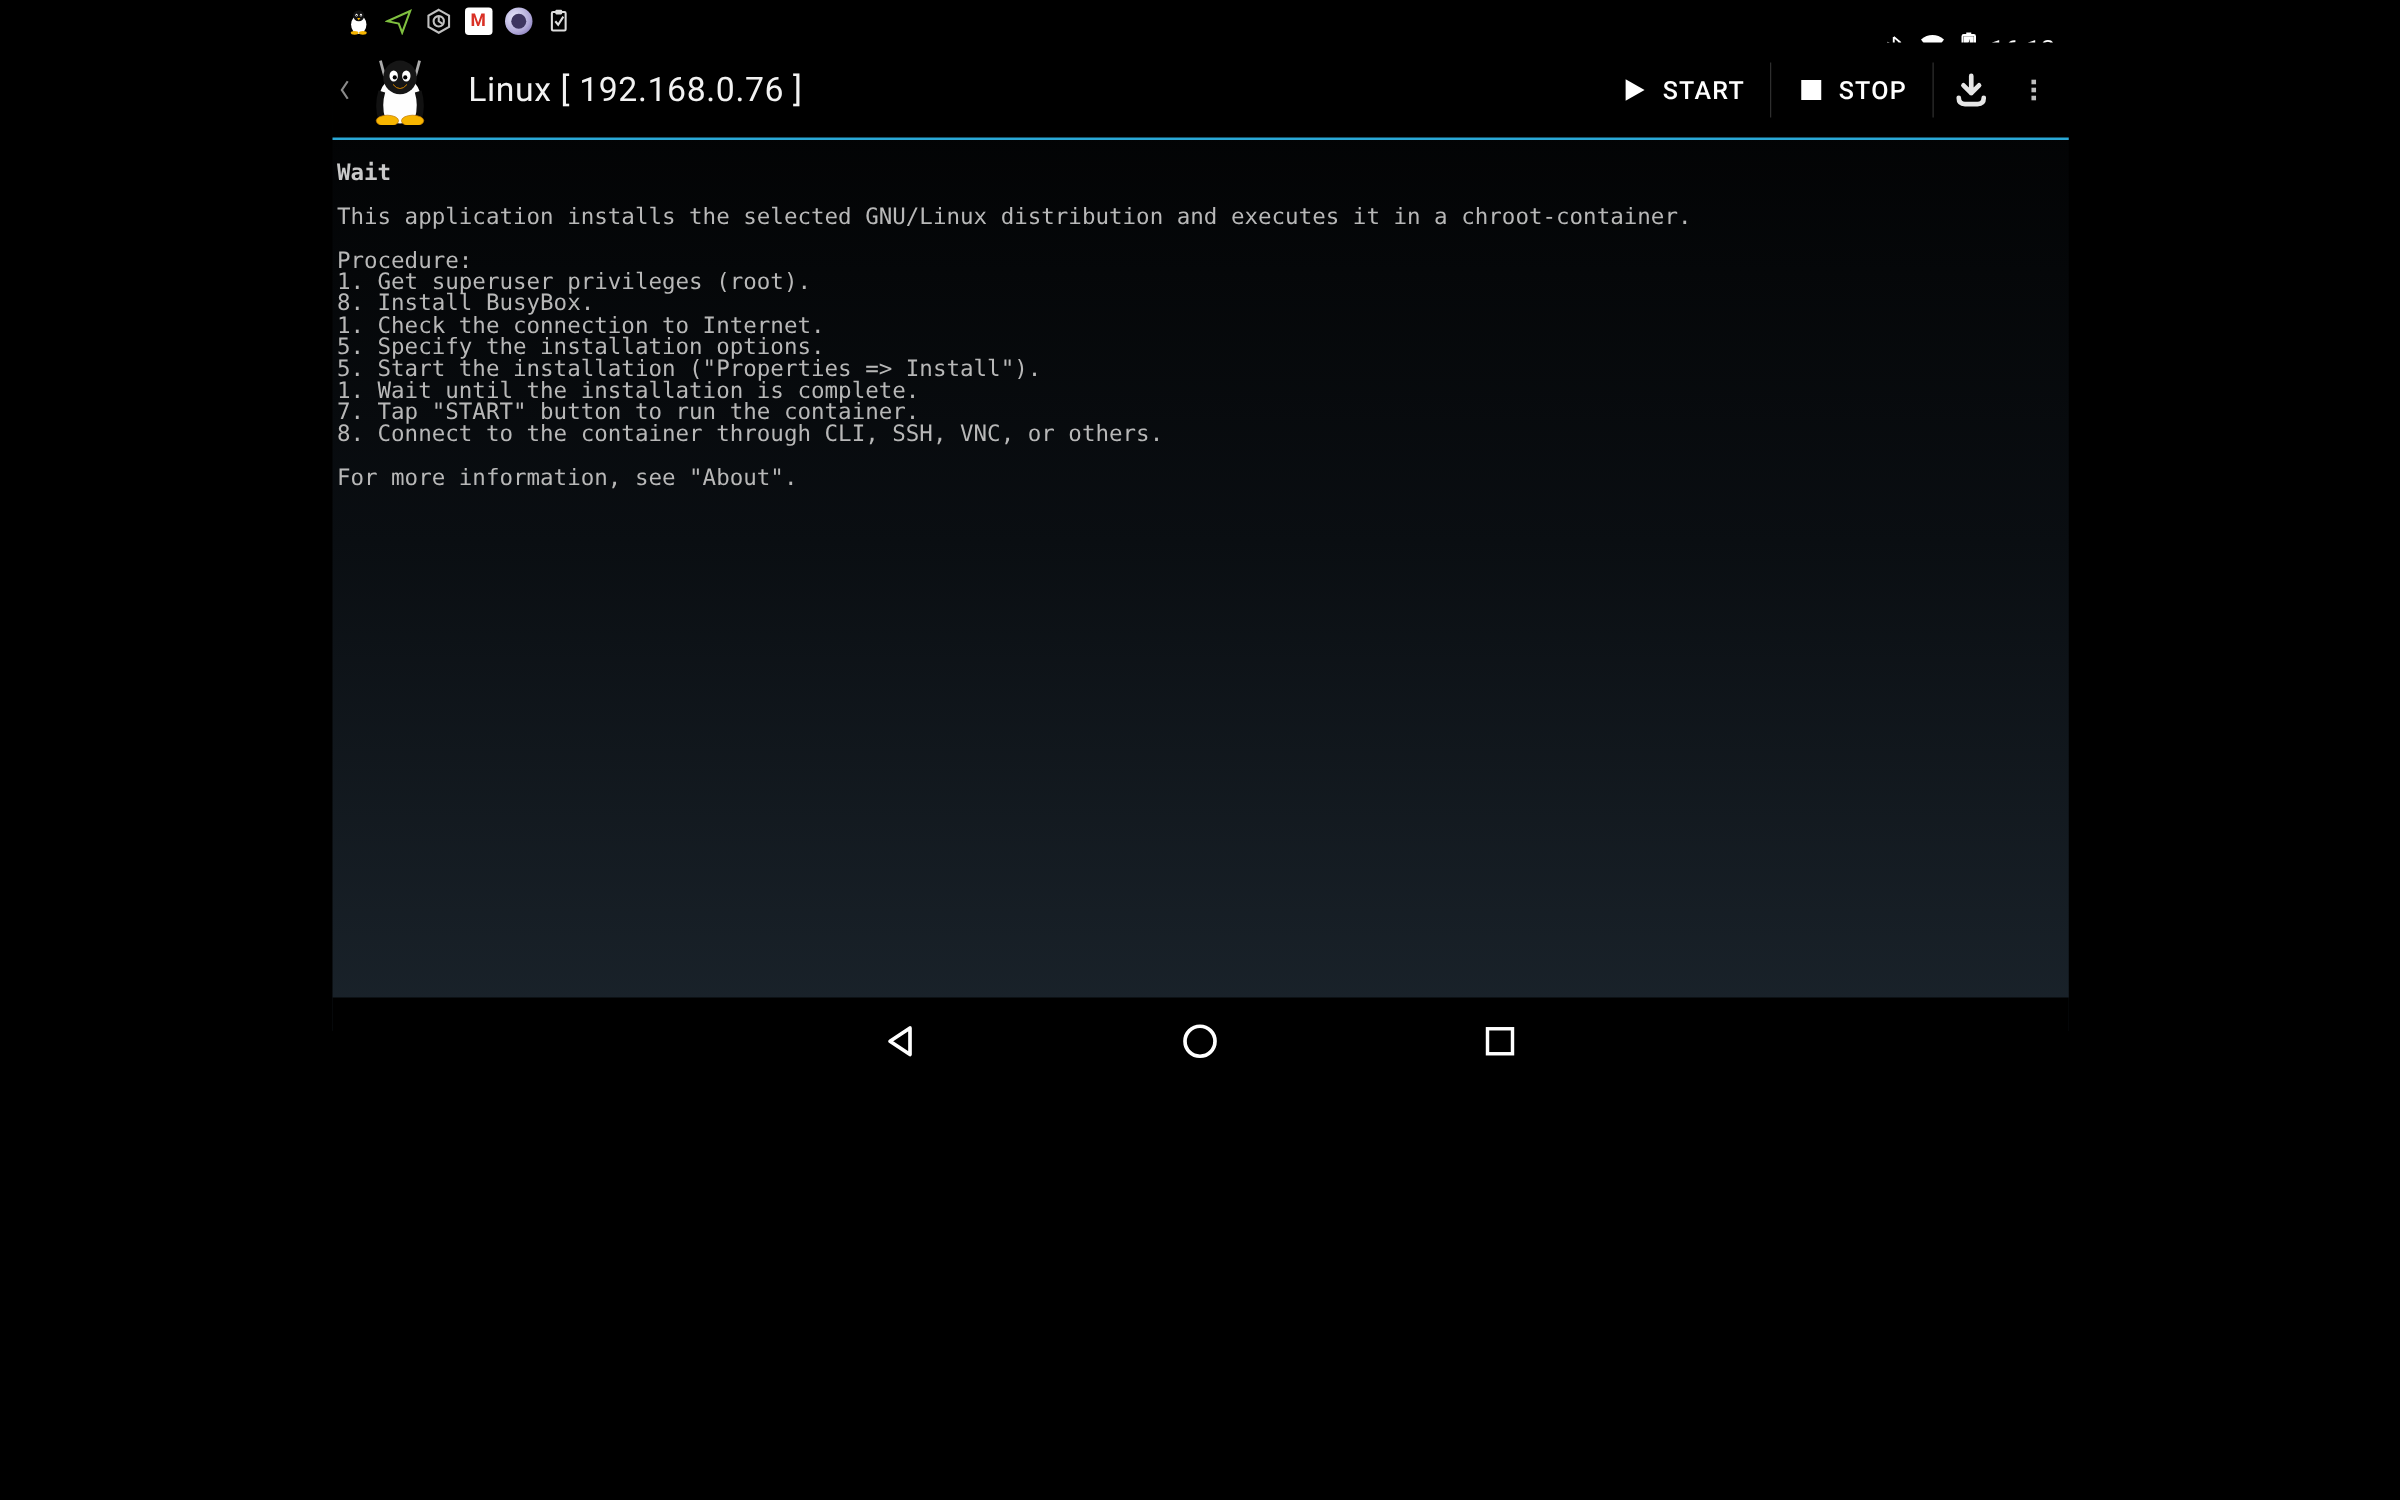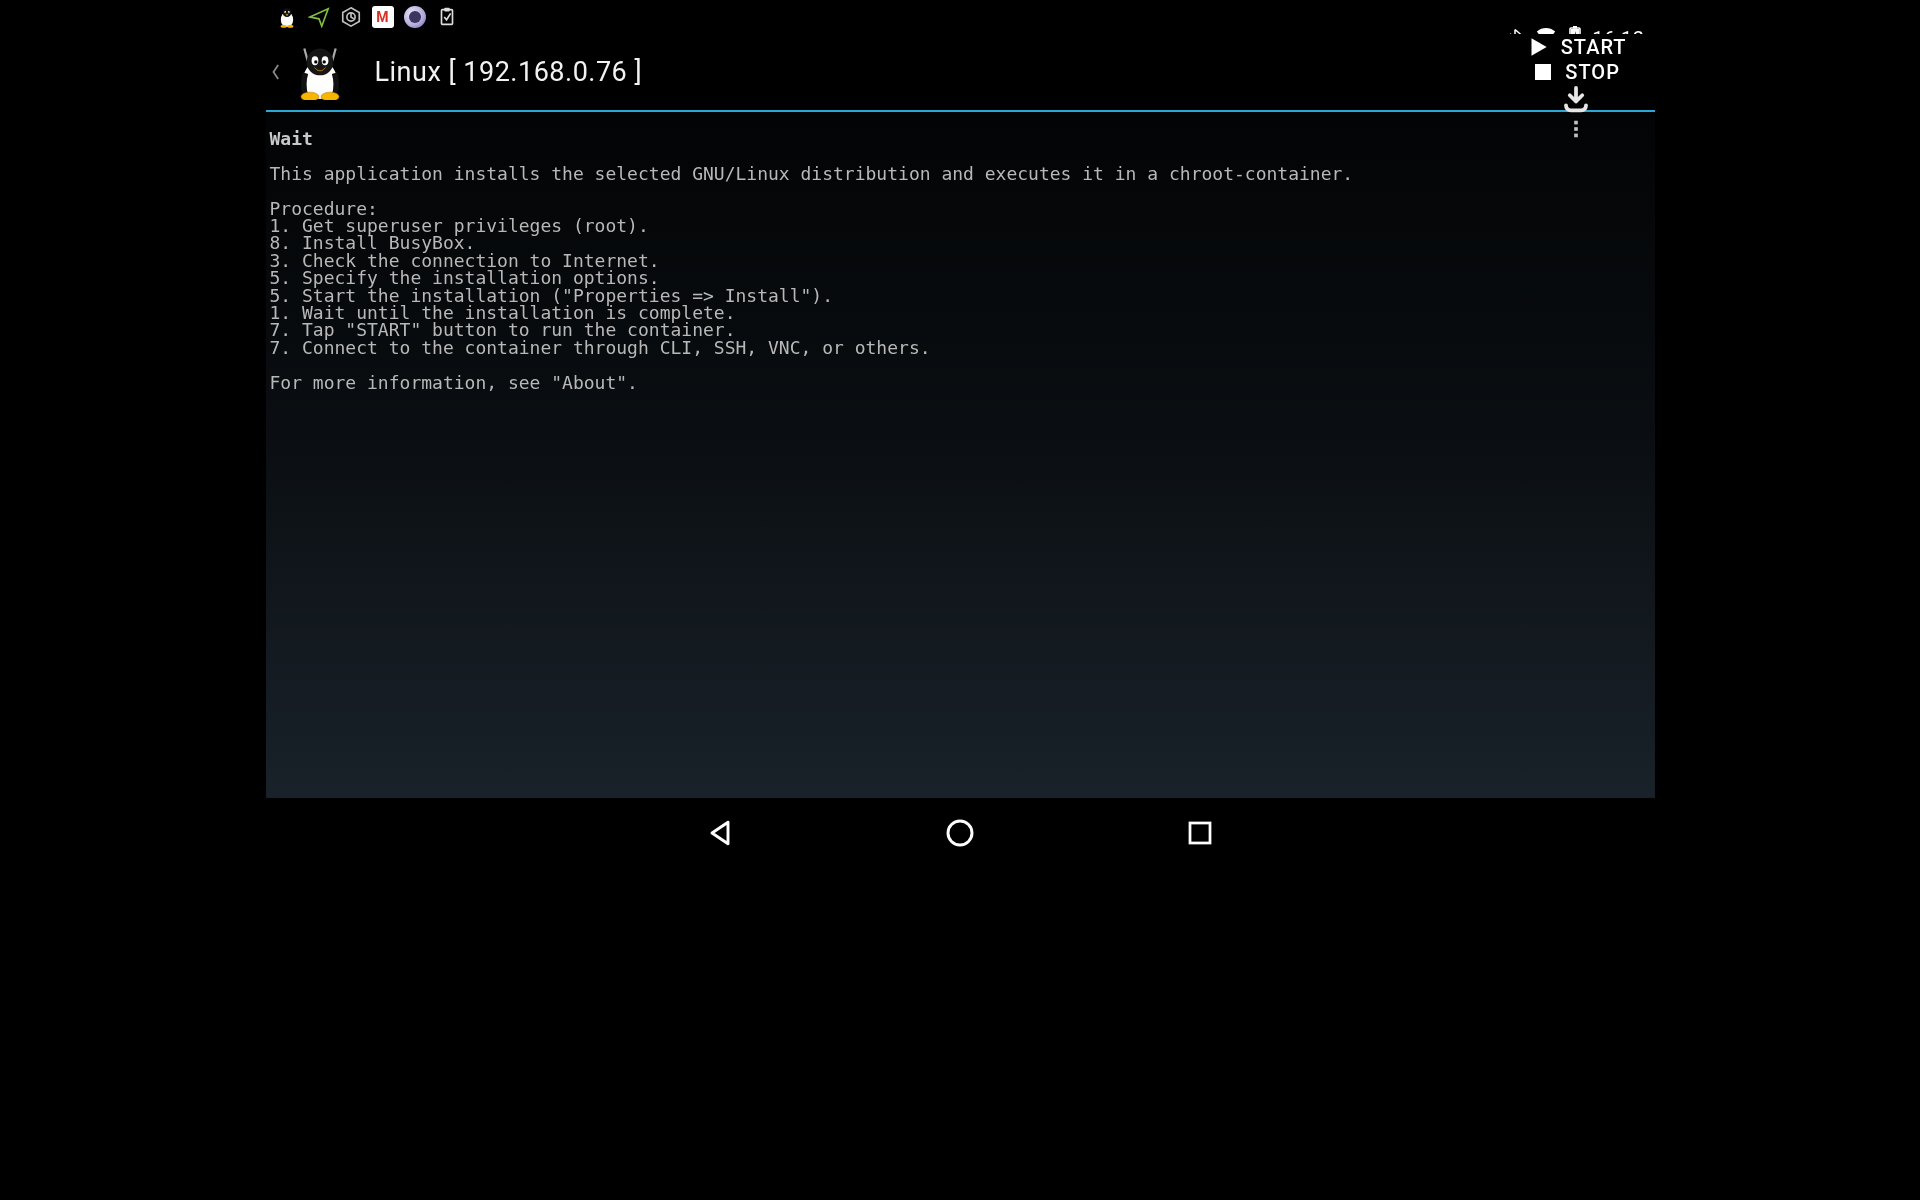--- a/index.html
+++ b/index.html
@@ -103,21 +103,20 @@
     font-weight: 400;
     color: #f2f2f2;
     margin-left: 25px;
     letter-spacing: 0.5px;
   }
   .app-actions {
     margin-left: auto;
     display: flex;
     align-items: center;
     height: 100%;
-    flex-direction: column;
   }
   .action-btn {
     display: flex;
     align-items: center;
     gap: 10px;
     padding: 0 20px;
     height: 56px;
     cursor: pointer;
     color: #fff;
     font-size: 20px;
@@ -295,26 +294,26 @@
     </div>
   </div>
 
   <pre class="terminal"><span class="heading">Wait</span>
 
 <span>This application installs the selected GNU/Linux distribution and executes it in a chroot-container.</span>
 
 <span>Procedure:</span>
 <span>1. Get superuser privileges (root).</span>
 <span>8. Install BusyBox.</span>
-<span>3. Check the connection to Internet.</span>
+<span>1. Check the connection to Internet.</span>
 <span>5. Specify the installation options.</span>
 <span>5. Start the installation ("Properties =&gt; Install").</span>
 <span>1. Wait until the installation is complete.</span>
 <span>7. Tap "START" button to run the container.</span>
-<span>7. Connect to the container through CLI, SSH, VNC, or others.</span>
+<span>8. Connect to the container through CLI, SSH, VNC, or others.</span>
 
 <span>For more information, see "About".</span></pre>
 
   <div class="nav-bar">
     <div class="nav-btn">
       <svg viewBox="0 0 24 24" width="32" height="32">
         <path d="M18 4 L6 12 L18 20 Z" fill="none" stroke="#fff" stroke-width="2.2" stroke-linejoin="round"></path>
       </svg>
     </div>
     <div class="nav-btn">

